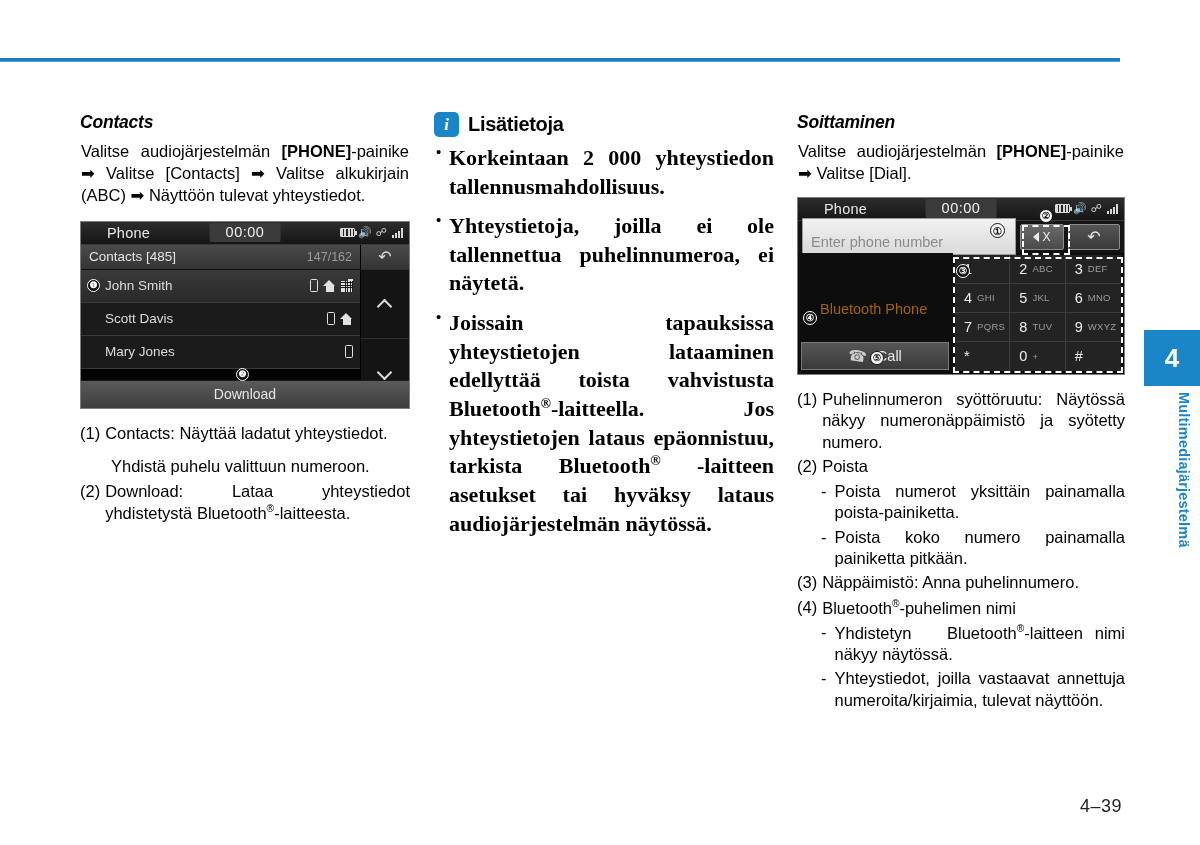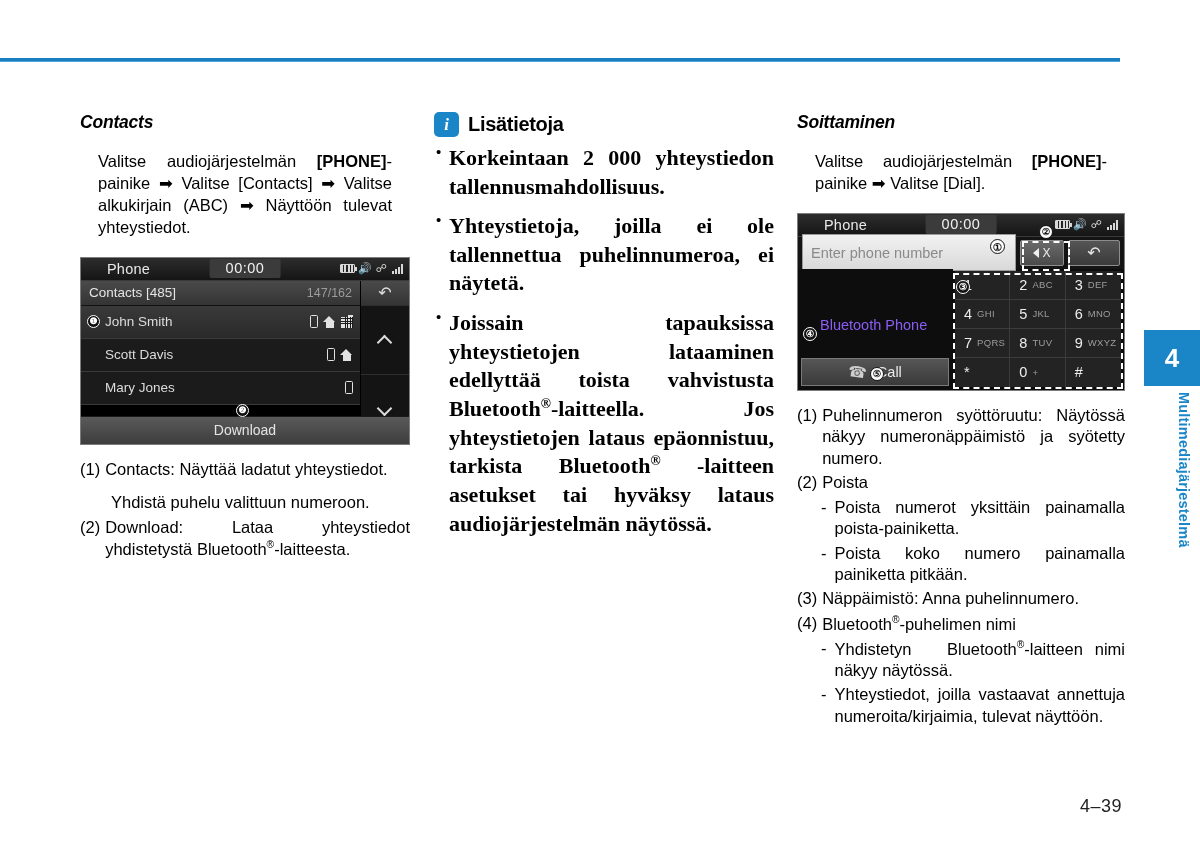--- a/index.html
+++ b/index.html
@@ -27,21 +27,21 @@
   .col-left  { left:80px;  width:330px; }
   .col-mid   { left:434px; width:340px; }
   .col-right { left:797px; width:328px; }
 
   h2.section-title{
     font-size:17.5px; font-weight:bold; font-style:italic;
     margin:0 0 8px 0; letter-spacing:-0.2px;
   }
 
   p.body-text{
-    margin:18px; font-size:16.5px; line-height:1.33;
+    margin:1px; font-size:16.5px; line-height:1.33;
     text-align:justify; text-justify:inter-word;
     hyphens:none;
   }
   .bold{ font-weight:bold; }
   .reg{ font-size:0.62em; vertical-align:super; }
 
   
   .info-head{ display:flex; align-items:center; gap:9px; margin-bottom:7px; }
   .info-icon{
     width:25px; height:25px; border-radius:5px; background:#1a86c8;
@@ -212,21 +212,21 @@
   
   #dial-device{ width:328px; height:178px; margin-top:12px; }
   .dial-body{ height:calc(100% - 23px); position:relative; background:#0d0d0d; }
   .dial-toprow{
     height:32px; display:flex; align-items:center; gap:4px;
     padding:3px 4px; background:#141414;
   }
   .dial-input{
     flex:1 1 auto; height:37px; border:1px solid #9a9a9a;
     background:linear-gradient(#f2f2f2,#d9d9d9);
-    display:flex; align-items:center; padding:0 8px;
+    display:flex; align-items:flex-start; padding:15px 8px;
     color:#8a8a8a; font-size:14.5px; position:relative;
   }
   .dial-del{
     flex:0 0 44px; height:26px; background:linear-gradient(#6b6b6b,#4a4a4a);
     border:1px solid #8d8d8d; border-radius:2px;
     display:flex; align-items:center; justify-content:center; gap:3px;
     color:#efefef; font-size:12px; position:relative;
   }
   .del-tri{
     width:0; height:0; border-top:5px solid transparent;
@@ -241,21 +241,21 @@
   .dashed-box{
     position:absolute; border:2px dashed #ffffff; pointer-events:none; z-index:5;
   }
 
   .dial-lower{ display:flex; height:calc(100% - 32px); }
   .dial-left{
     flex:0 0 155px; position:relative; display:flex; flex-direction:column;
     justify-content:center; background:#0d0d0d;
   }
   .bt-name{
-    color:#8b5cf6; font-size:14.5px; padding-left:22px; margin-top:-8px;
+    color:#a16207; font-size:14.5px; padding-left:22px; margin-top:-8px;
   }
   .call-btn{
     position:absolute; left:3px; bottom:4px; width:148px; height:28px;
     background:linear-gradient(#565656,#3a3a3a); border:1px solid #7a7a7a;
     display:flex; align-items:center; justify-content:center; gap:10px;
     color:#eaeaea; font-size:14.5px;
   }
   .ic-phone{ font-size:15px; color:#cfcfcf; transform:rotate(8deg); }
 
   .keypad{

